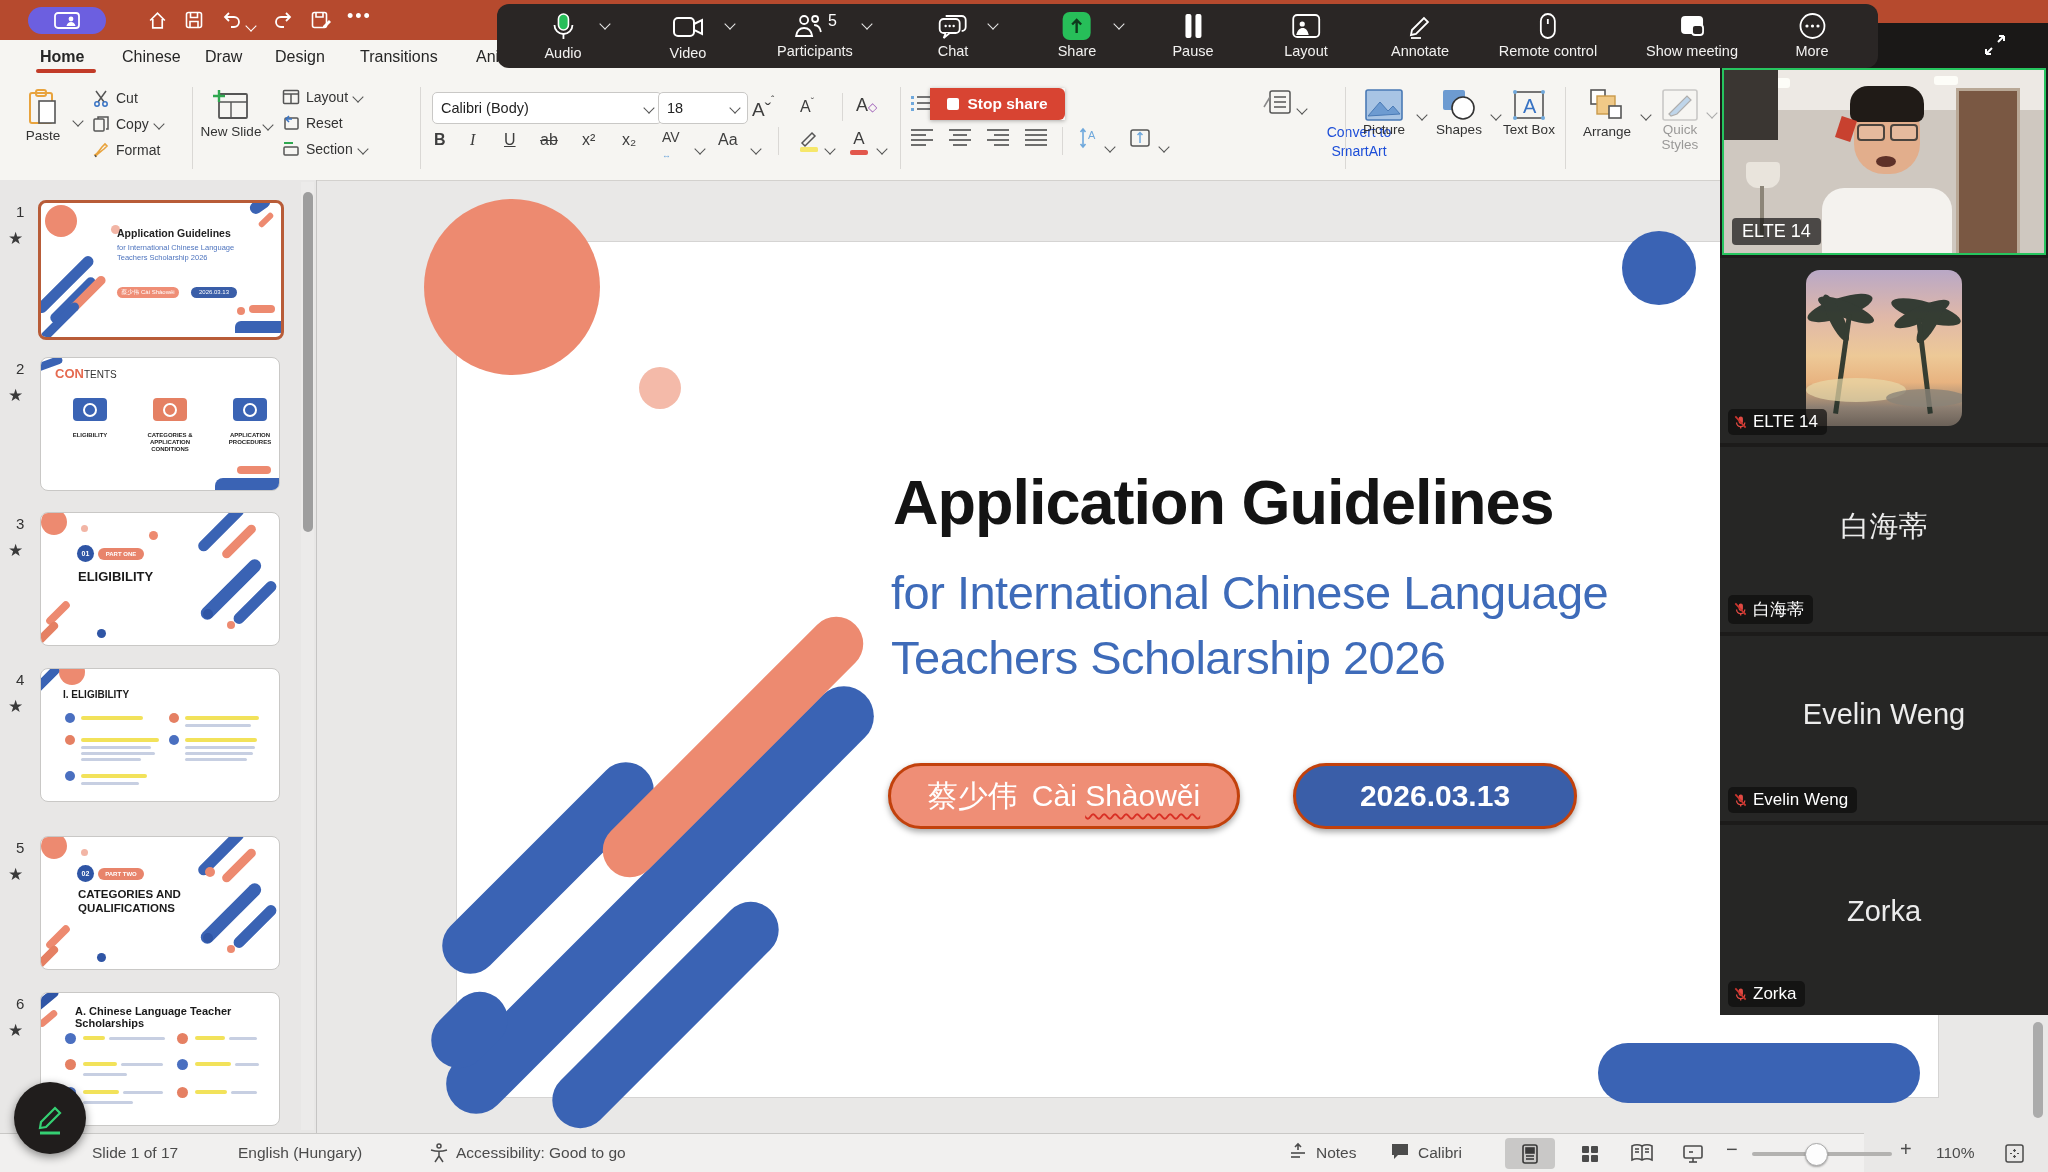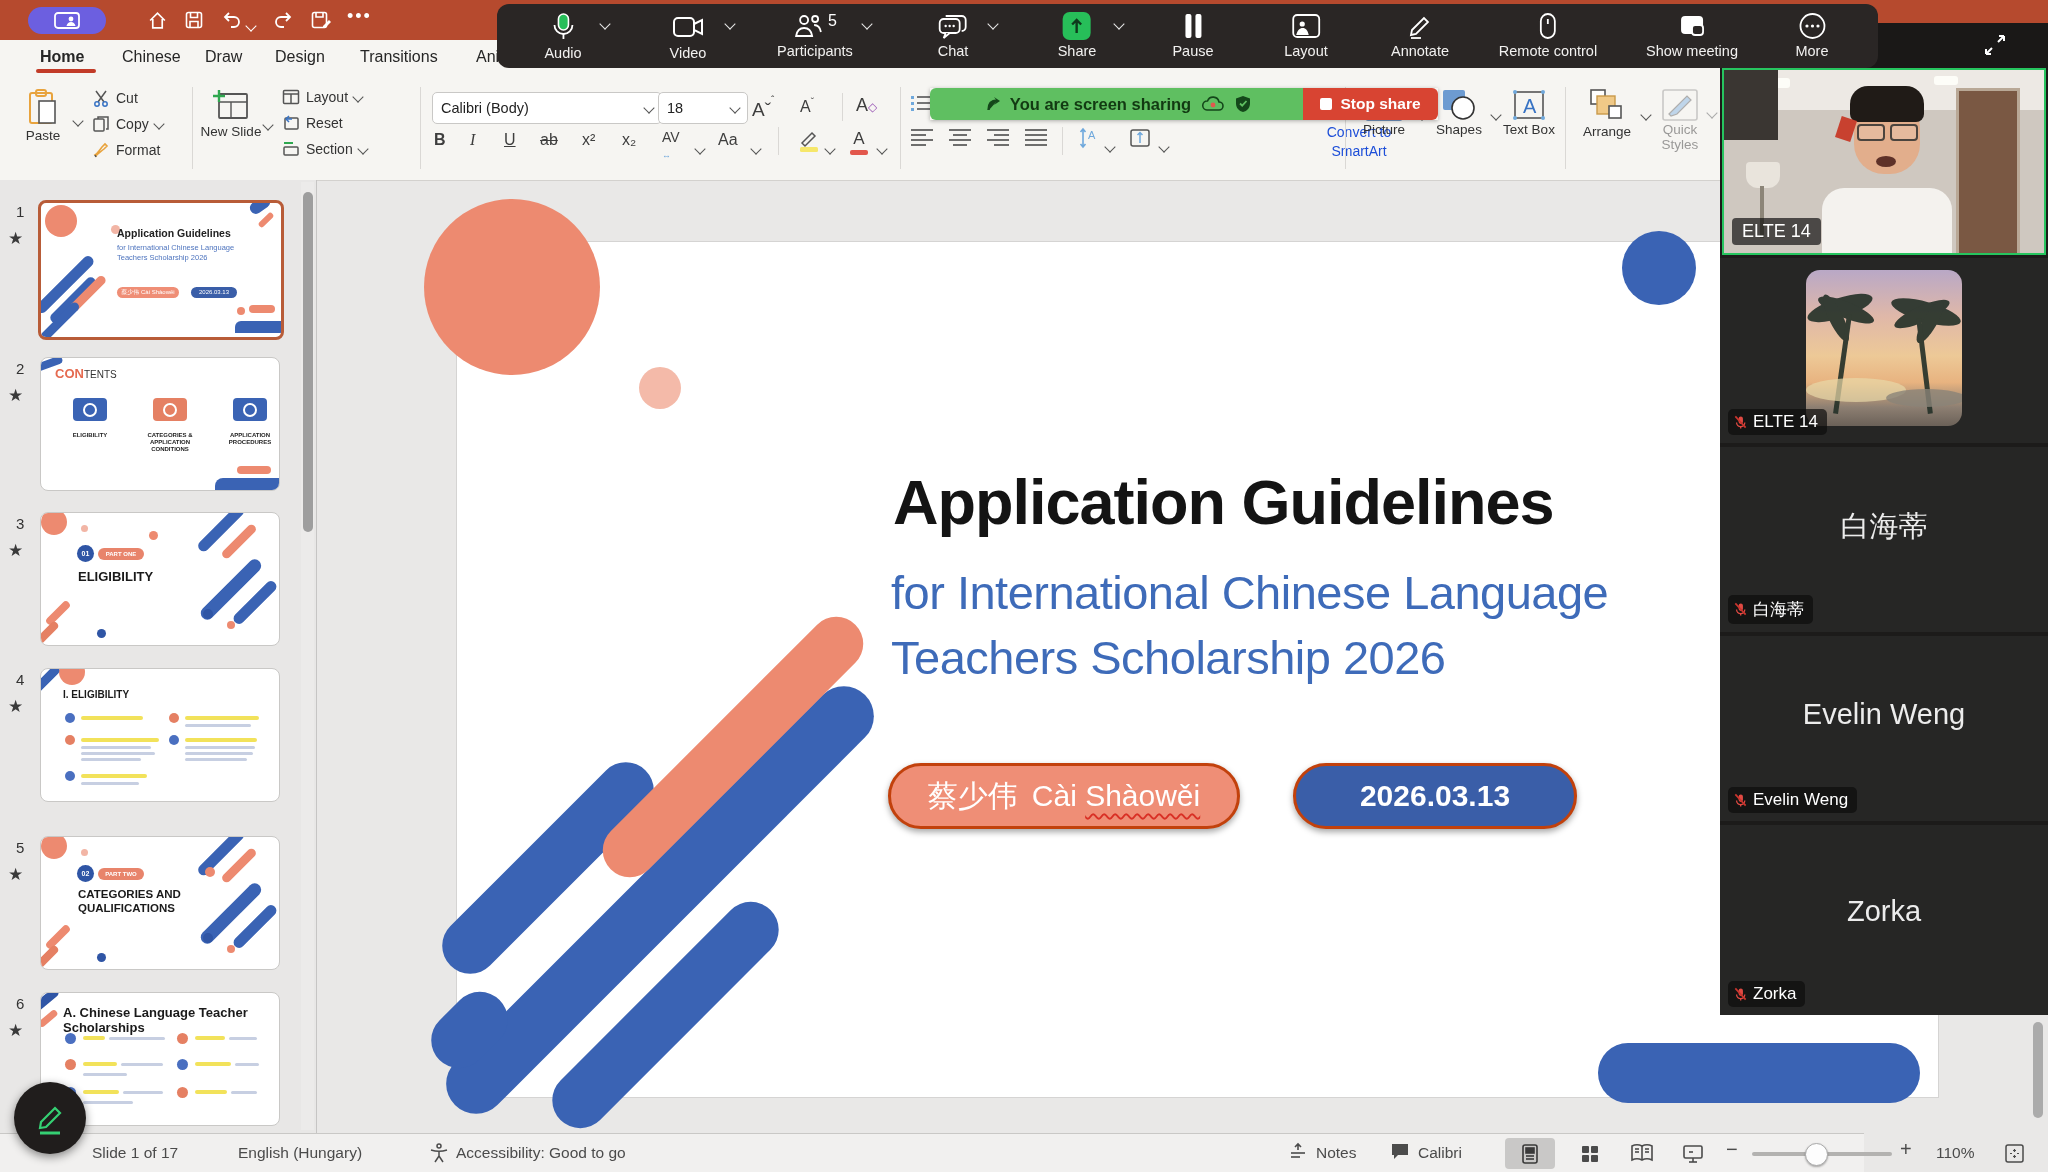--- a/index.html
+++ b/index.html
@@ -346,35 +346,20 @@
     <svg width="38" height="34" viewBox="0 0 38 34" style="margin:0 auto">
         <rect x="2" y="2" width="34" height="30" rx="2" fill="none" stroke="#C9C8C6" stroke-width="1.6"></rect>
         <path d="M8 26 26 8l4 4-14 14-6 2z" fill="#BFD5EA" stroke="#AFAEAD" stroke-width="1.2"></path>
       </svg>
     <div class="rlabel grayed" style="line-height:15px">Quick Styles</div>
   </div>
   <div class="abs" style="left:1708px;top:28px;color:#AAA"><span class="chev"></span></div>
 </div>
 
 <div class="banner abs">
-  <div class="banner-green">
-    <svg width="18" height="16" viewBox="0 0 18 16">
-        <path d="M7 14C7 8 9 5 15 5l-3-4 6 4-6 4 3-4" fill="#14471A"></path>
-        <path d="M6.5 14C6.5 8 9 4.5 15 4.5" fill="none" stroke="#14471A" stroke-width="2.4"></path>
-      </svg>
-    <span>You are screen sharing</span>
-    <svg width="24" height="16" viewBox="0 0 24 16">
-        <path d="M6 14h12a4 4 0 0 0 0-8 6 6 0 0 0-11.5-1A4.5 4.5 0 0 0 6 14z" fill="none" stroke="#14471A" stroke-width="1.6"></path>
-        <circle cx="12" cy="9" r="2.4" fill="#E05A4E"></circle>
-      </svg>
-    <svg width="16" height="18" viewBox="0 0 16 18">
-        <path d="M8 1l7 2.5v5c0 4.5-3 7.5-7 8.5-4-1-7-4-7-8.5v-5z" fill="#14471A"></path>
-        <path d="M5 8.5l2.2 2.2L11.5 6" fill="none" stroke="#5FBF61" stroke-width="1.8"></path>
-      </svg>
-  </div>
   <div class="banner-red">
     <span style="display:inline-block;width:12px;height:12px;background:#fff;border-radius:2px"></span>
     <span>Stop share</span>
   </div>
 </div>
 
 <div class="hdrblack abs">
   <svg class="abs" style="left:262px;top:9px" width="26" height="26" viewBox="0 0 26 26" fill="none" stroke="#fff" stroke-width="2">
       <path d="M10 16 4 22M4 22v-5M4 22h5"></path>
       <path d="M16 10l6-6M22 4h-5M22 4v5"></path>
@@ -592,21 +577,21 @@
   <div class="cap" style="left:2px;top:96px;width:30px;height:8px;background:#ED8A70;transform:rotate(-45deg)"></div>
   <div class="cap" style="left:-8px;top:116px;width:28px;height:8px;background:#E58063;transform:rotate(-45deg)"></div>
   <div class="abs" style="left:56px;top:116px;width:9px;height:9px;border-radius:50%;background:#2F55A5"></div>
 </div>
 
 <div class="thnum" style="top:995px">6</div>
 <div class="thstar" style="top:1020px">★</div>
 <div class="card" style="top:992px">
   <div class="cap" style="left:-10px;top:2px;width:30px;height:9px;background:#2F55A5;transform:rotate(-40deg)"></div>
   <div class="cap" style="left:-4px;top:22px;width:22px;height:7px;background:#ED8A70;transform:rotate(-40deg)"></div>
-  <div class="abs" style="left:22px;top:12px;font-size:13px;font-weight:bold;color:#1A1A1A">A. Chinese Language Teacher Scholarships</div>
+  <div class="abs" style="left:34px;top:12px;font-size:11px;font-weight:bold;color:#1A1A1A">A. Chinese Language Teacher Scholarships</div>
   <div class="bullet" style="left:24px;top:40px;width:11px;height:11px;background:#4A6FC0"></div>
   <div class="ybar" style="left:42px;top:43px;width:22px"></div>
     <div class="gbar" style="left:68px;top:44px;width:56px"></div>
   <div class="bullet" style="left:24px;top:66px;width:11px;height:11px;background:#E58063"></div>
   <div class="ybar" style="left:42px;top:69px;width:34px"></div>
     <div class="gbar" style="left:80px;top:70px;width:42px"></div>
   <div class="gbar" style="left:42px;top:80px;width:44px"></div>
   <div class="bullet" style="left:24px;top:94px;width:11px;height:11px;background:#4A6FC0"></div>
   <div class="ybar" style="left:42px;top:97px;width:36px"></div>
     <div class="gbar" style="left:82px;top:98px;width:40px"></div>

